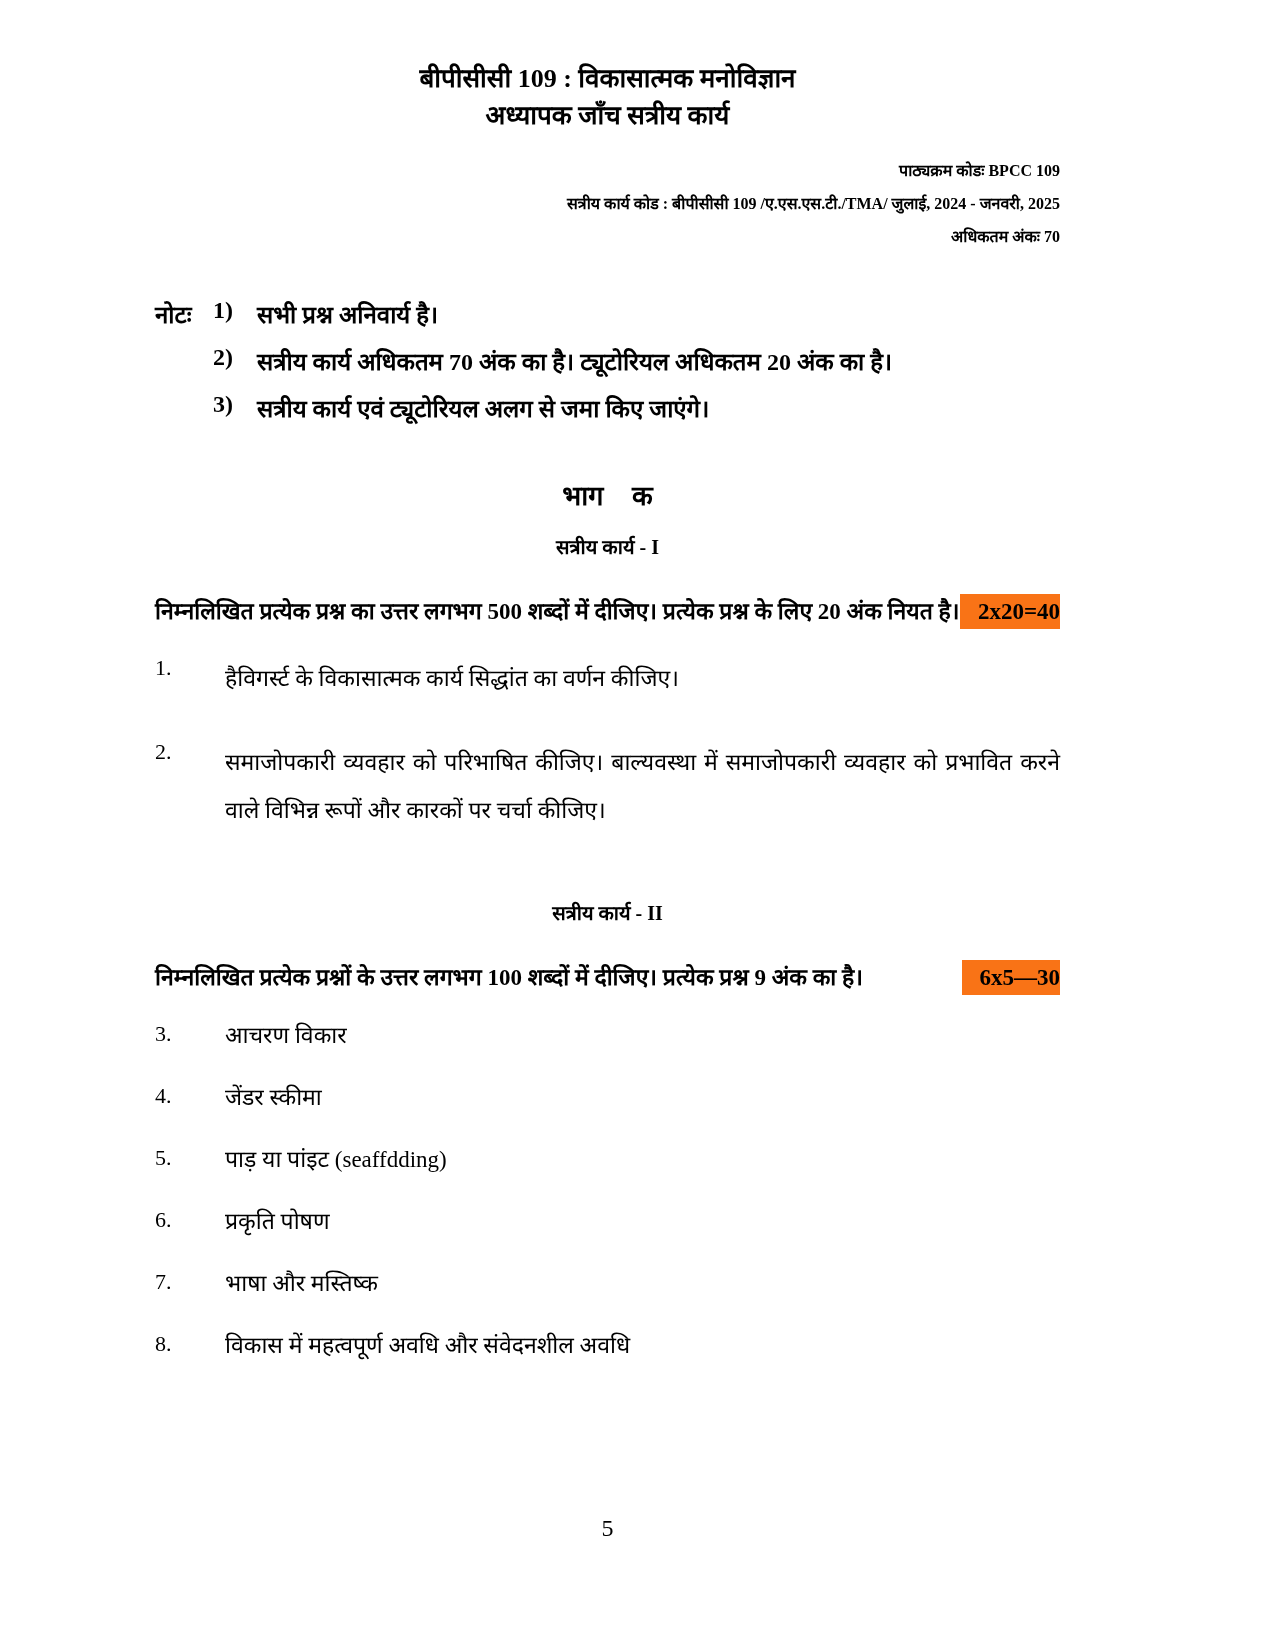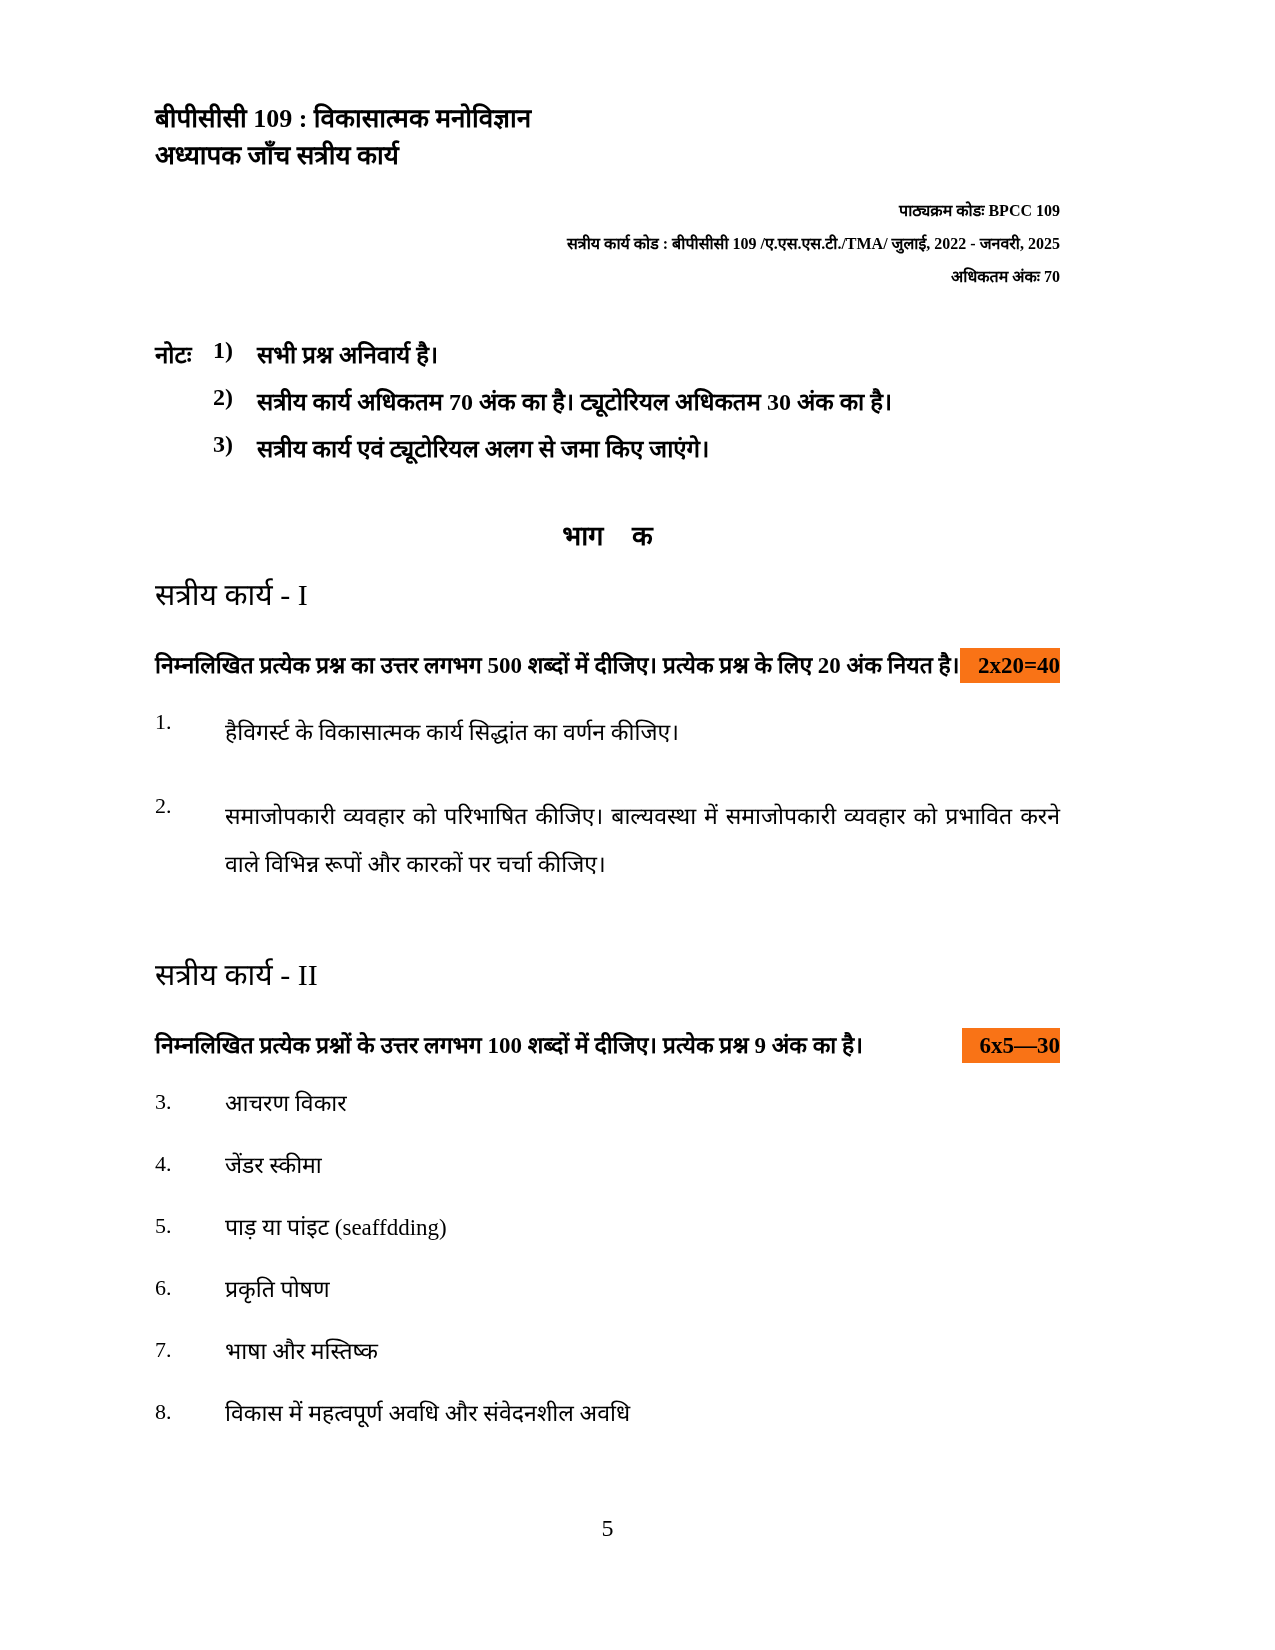--- a/index.html
+++ b/index.html
@@ -20,22 +20,22 @@
   }
   .content {
     position: absolute;
     left: 155px;
     top: 0;
     width: 905px;
   }
 
   
   .doc-title {
-    margin-top: 100px;
-    text-align: left;
+    margin-top: 60px;
+    text-align: center;
     font-weight: bold;
     font-size: 26px;
     line-height: 37px;
   }
   .meta-block {
     margin-top: 20px;
     text-align: right;
     font-weight: bold;
     font-size: 16px;
     line-height: 33px;
@@ -60,22 +60,23 @@
   
   .part-heading {
     margin-top: 52px;
     text-align: center;
     font-weight: bold;
     font-size: 27px;
     word-spacing: 22px;
   }
   .section-heading {
     margin-top: 20px;
-    font-weight: normal;
-    font-size: 30px;
+    text-align: center;
+    font-weight: bold;
+    font-size: 20px;
   }
   .section-heading.second {
     margin-top: 64px;
   }
 
   
   .instruction {
     position: relative;
     margin-top: 34px;
     font-weight: bold;
@@ -132,34 +133,34 @@
 <div class="page">
   <div class="content">
 
     <div class="doc-title">
       <div>बीपीसीसी 109 : विकासात्मक मनोविज्ञान</div>
       <div>अध्यापक जाँच सत्रीय कार्य</div>
     </div>
 
     <div class="meta-block">
       <div>पाठ्यक्रम कोडः BPCC 109</div>
-      <div>सत्रीय कार्य कोड : बीपीसीसी 109 /ए.एस.एस.टी./TMA/ जुलाई, 2022 - जनवरी, 2025</div>
+      <div>सत्रीय कार्य कोड : बीपीसीसी 109 /ए.एस.एस.टी./TMA/ जुलाई, 2024 - जनवरी, 2025</div>
       <div>अधिकतम अंकः 70</div>
     </div>
 
     <div class="note-block">
       <div class="note-row">
         <span class="note-label">नोटः</span>
         <span class="note-num">1)</span>
         <span class="note-text">सभी प्रश्न अनिवार्य है।</span>
       </div>
       <div class="note-row">
         <span class="note-label"></span>
         <span class="note-num">2)</span>
-        <span class="note-text">सत्रीय कार्य अधिकतम 70 अंक का है। ट्यूटोरियल अधिकतम 30 अंक का है।</span>
+        <span class="note-text">सत्रीय कार्य अधिकतम 70 अंक का है। ट्यूटोरियल अधिकतम 20 अंक का है।</span>
       </div>
       <div class="note-row">
         <span class="note-label"></span>
         <span class="note-num">3)</span>
         <span class="note-text">सत्रीय कार्य एवं ट्यूटोरियल अलग से जमा किए जाएंगे।</span>
       </div>
     </div>
 
     <div class="part-heading">भाग क</div>
 

